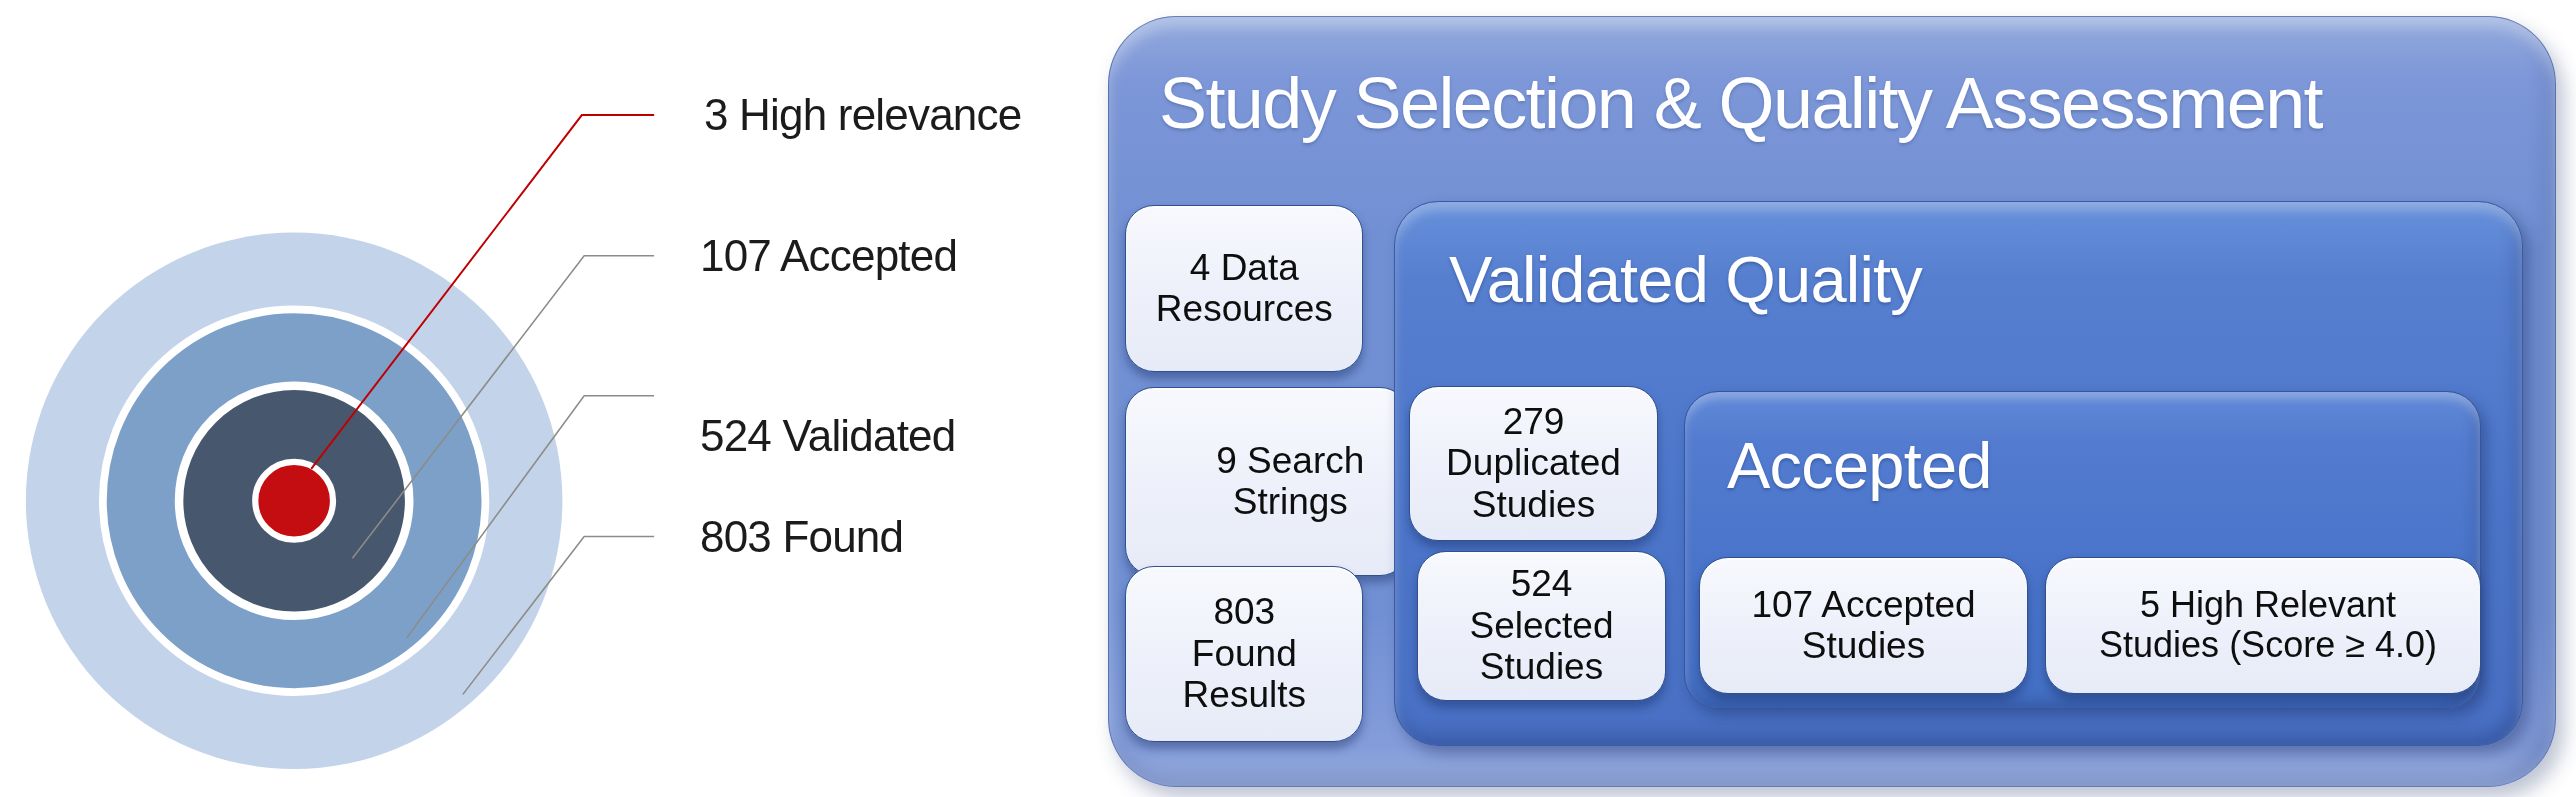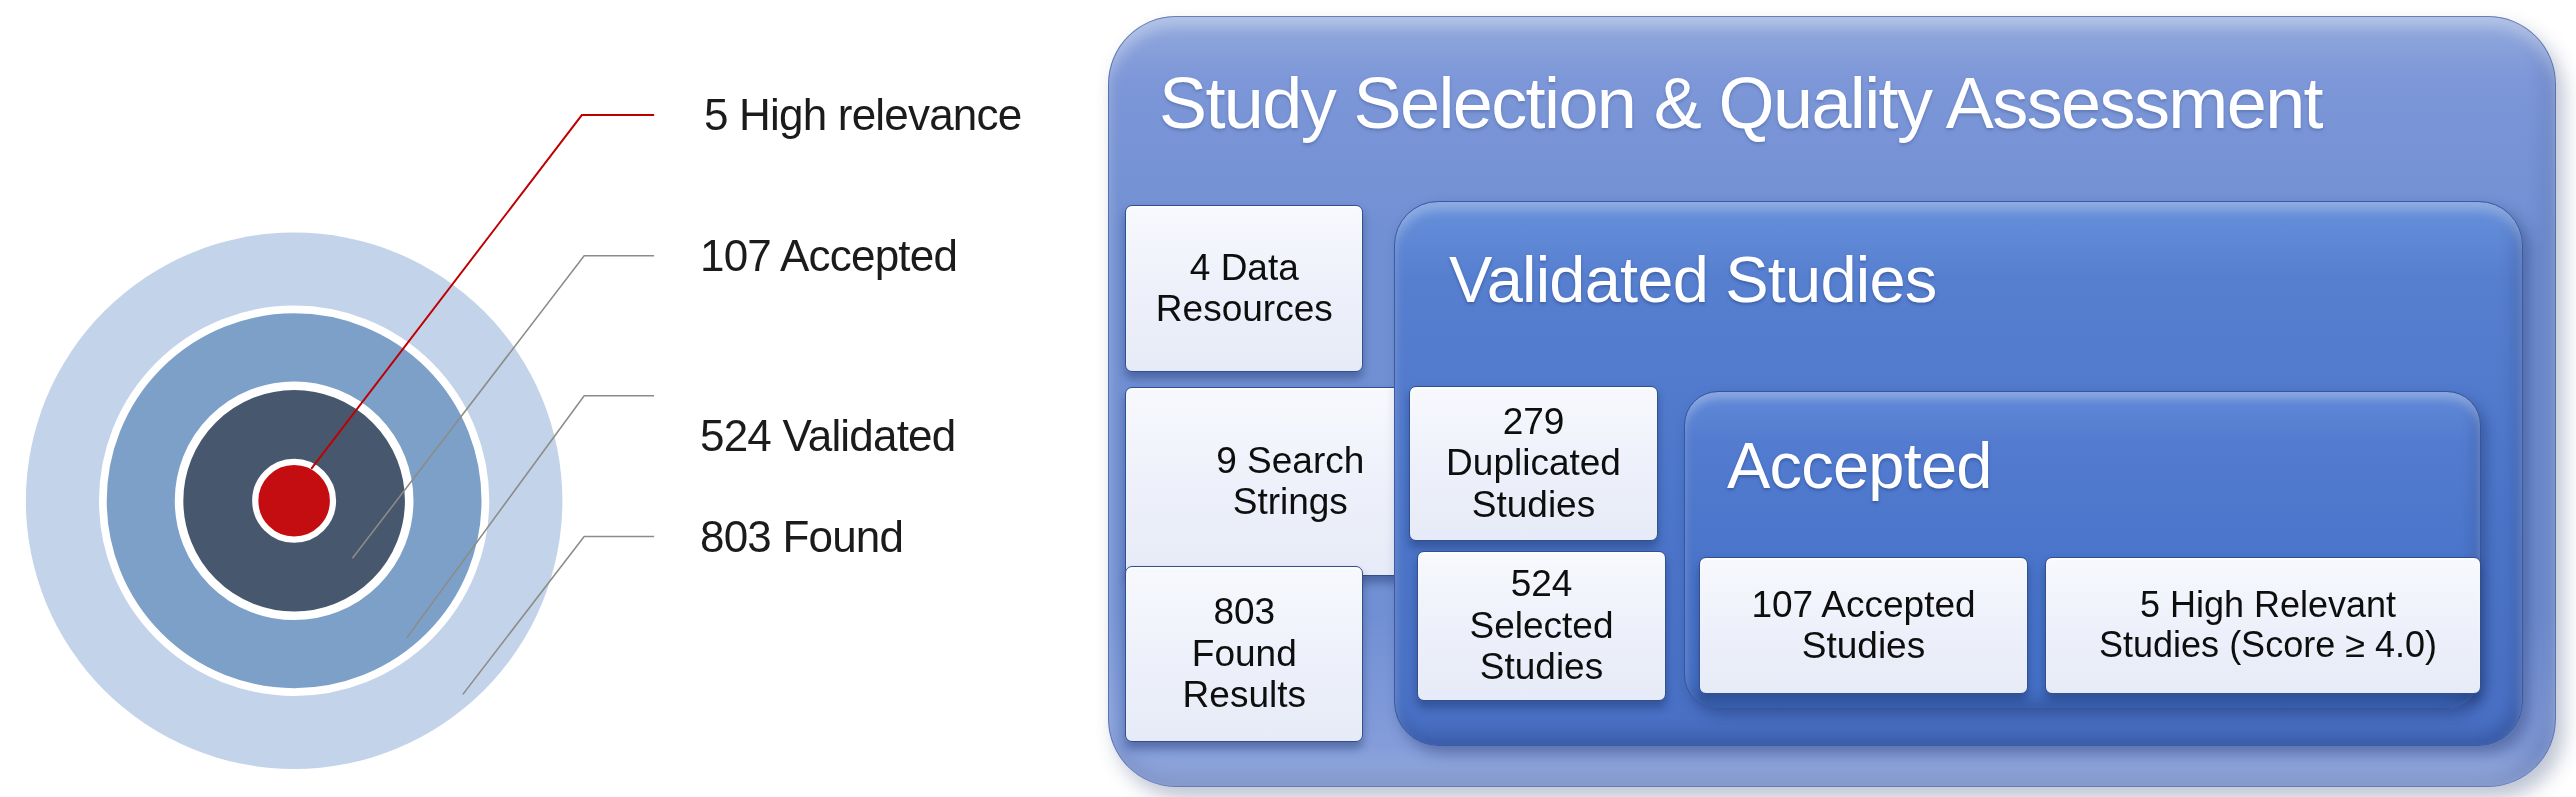--- a/index.html
+++ b/index.html
@@ -49,21 +49,21 @@
     letter-spacing: -1.6px;
     color: #ffffff;
     white-space: nowrap;
     text-shadow: 0 2.3px 3.1px rgba(20,40,90,0.25);
   }
 
   .light-box {
     position: absolute;
     background: linear-gradient(180deg, #f7f9fd 0%, #edf0fa 55%, #e7ebf7 100%);
     border: 1.6px solid #30508f;
-    border-radius: 7px;
+    border-radius: 29px;
     display: flex; align-items: center; justify-content: center;
     box-shadow:
       0 6.2px 8.6px rgba(22, 42, 95, 0.40),
       inset 0 1.6px 1.6px rgba(255,255,255,0.9);
   }
   .light-box span {
     white-space: pre-line;
     text-align: center;
     font-size: 37px;
     line-height: 1.12;
@@ -126,21 +126,21 @@
     <circle cx="378" cy="644" r="246" stroke="#ffffff" stroke-width="10" fill="#7da0c9"></circle>
     <circle cx="378" cy="644" r="148" stroke="#ffffff" stroke-width="11" fill="#47586e"></circle>
     <circle cx="378" cy="644" r="50" stroke="#ffffff" stroke-width="8" fill="#c40d11"></circle>
 
     <polyline points="400,603 748,148 841,148" fill="none" stroke-width="2.5" stroke="#c00000"></polyline>
     <polyline points="453,718 751,329 841,329" fill="none" stroke-width="2" stroke="#8c8c86"></polyline>
     <polyline points="523,820 751,509 841,509" fill="none" stroke-width="2" stroke="#8c8c86"></polyline>
     <polyline points="595,893 751,690 841,690" fill="none" stroke-width="2" stroke="#8c8c86"></polyline>
   </svg>
 
-  <div class="t-label t-label-0">5 High relevance</div>
+  <div class="t-label t-label-0">3 High relevance</div>
   <div class="t-label t-label-1">107 Accepted</div>
   <div class="t-label t-label-2">524 Validated</div>
   <div class="t-label t-label-3">803 Found</div>
 
   <div class="panel">
     <div class="panel-title">Study Selection &amp; Quality Assessment</div>
 
     <div class="light-box side-1">
       <span>4 Data
 Resources</span>
@@ -149,21 +149,21 @@
       <span>9 Search
 Strings</span>
     </div>
     <div class="light-box side-3">
       <span>803
 Found
 Results</span>
     </div>
 
     <div class="validated">
-      <div class="box-heading validated-heading">Validated Studies</div>
+      <div class="box-heading validated-heading">Validated Quality</div>
 
       <div class="light-box v-1">
         <span>279
 Duplicated
 Studies</span>
       </div>
       <div class="light-box v-2">
         <span>524
 Selected
 Studies</span>

